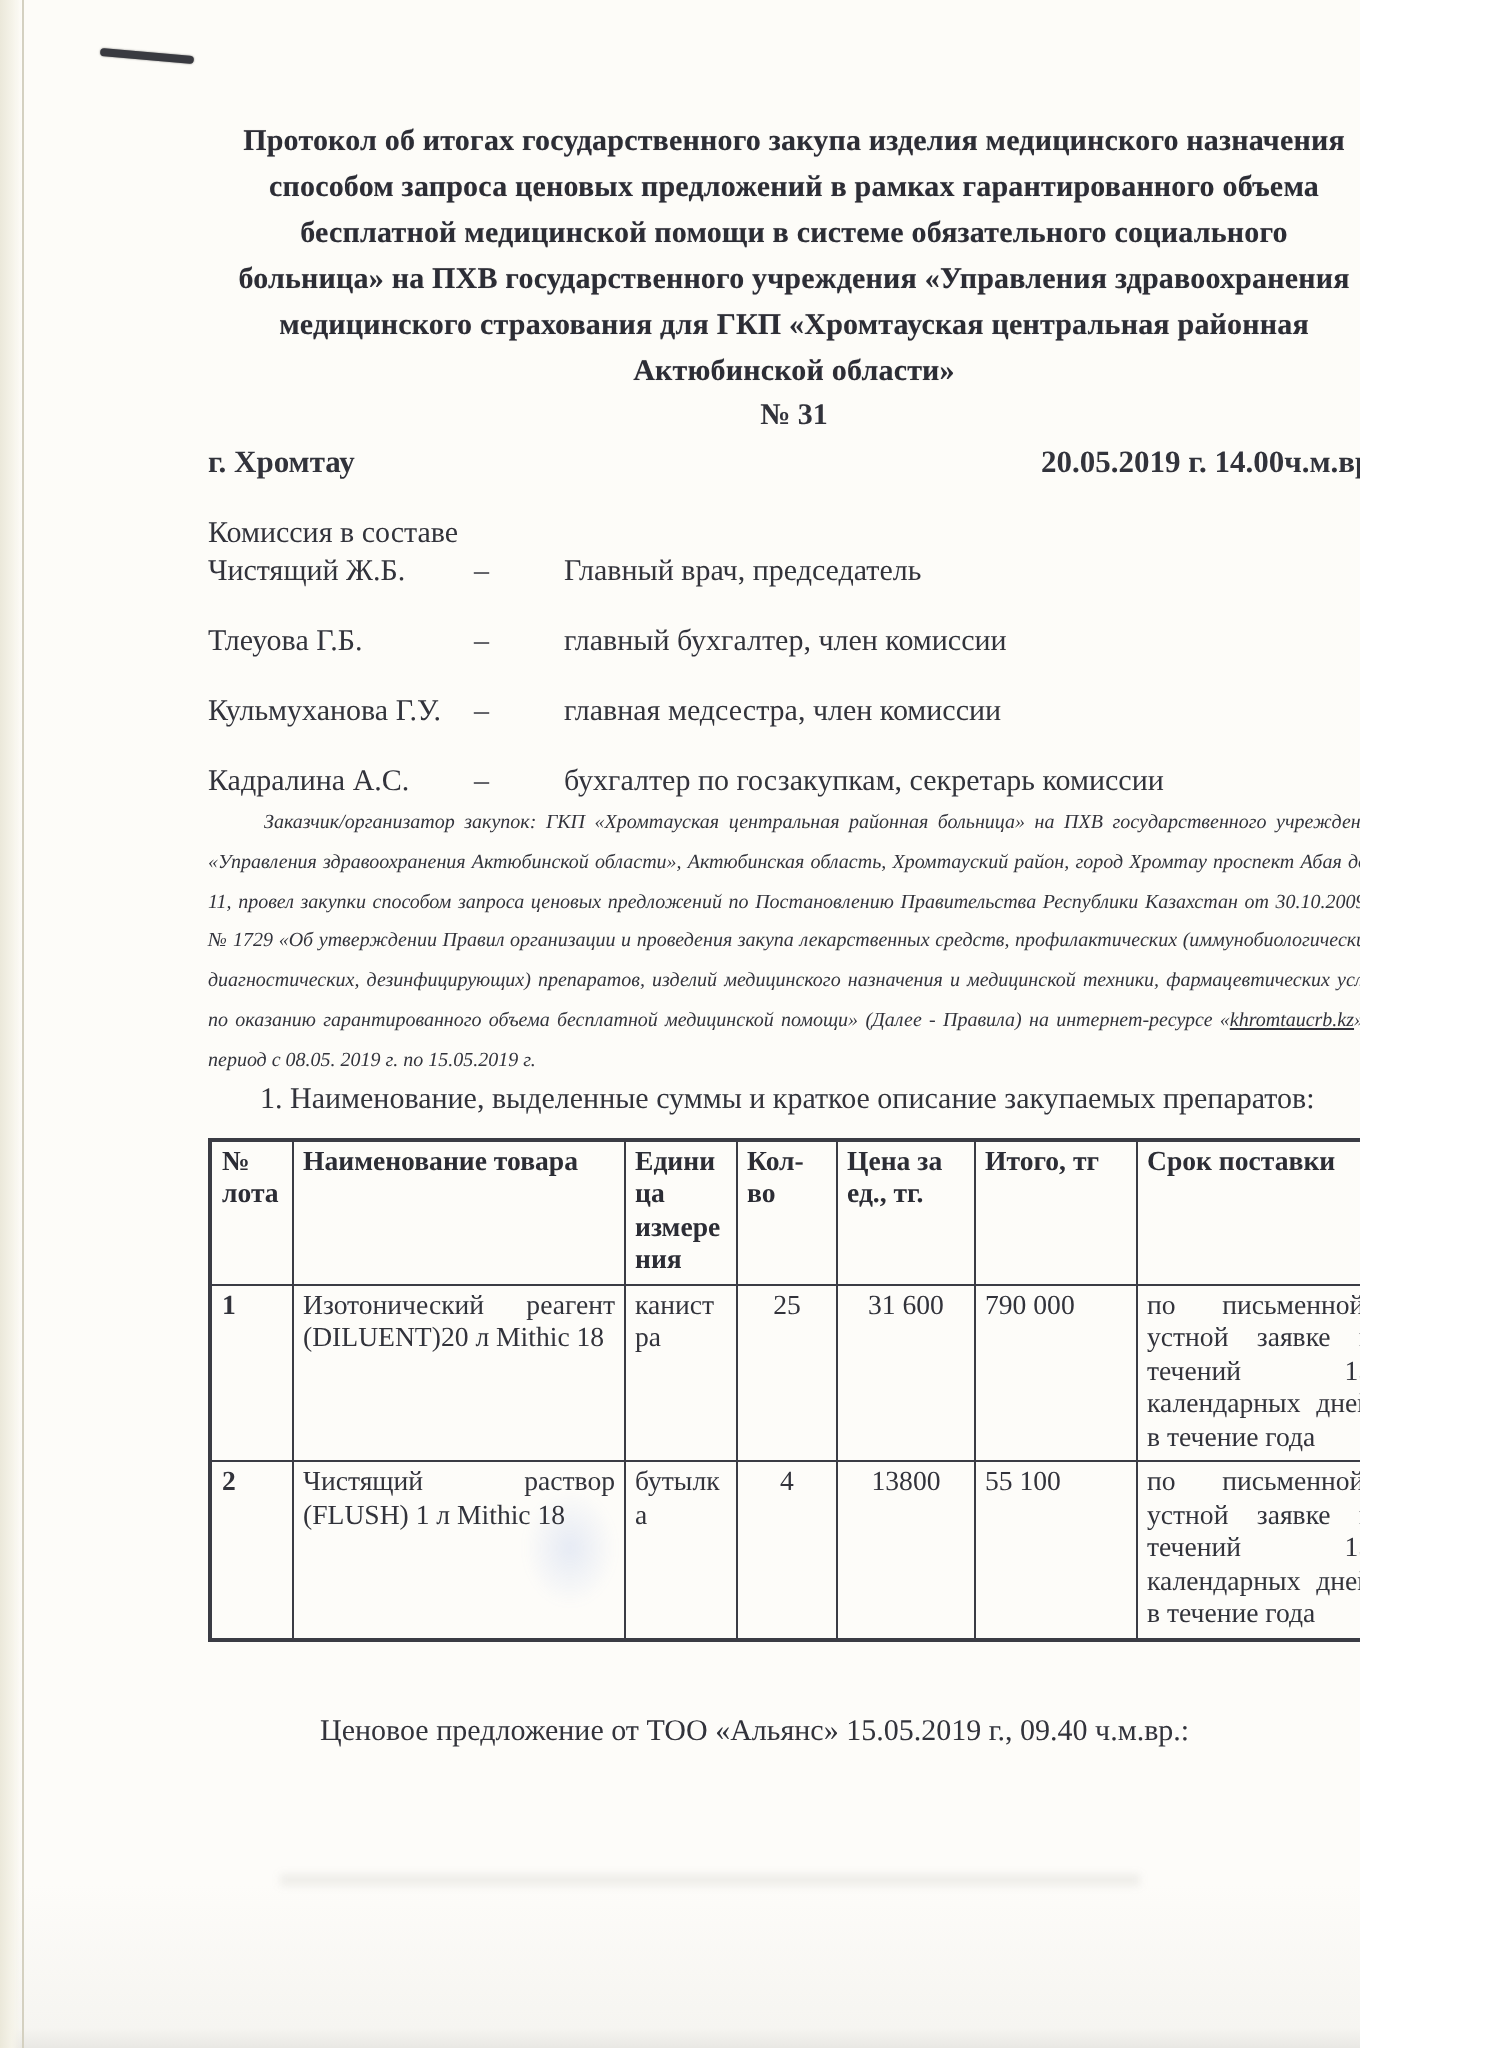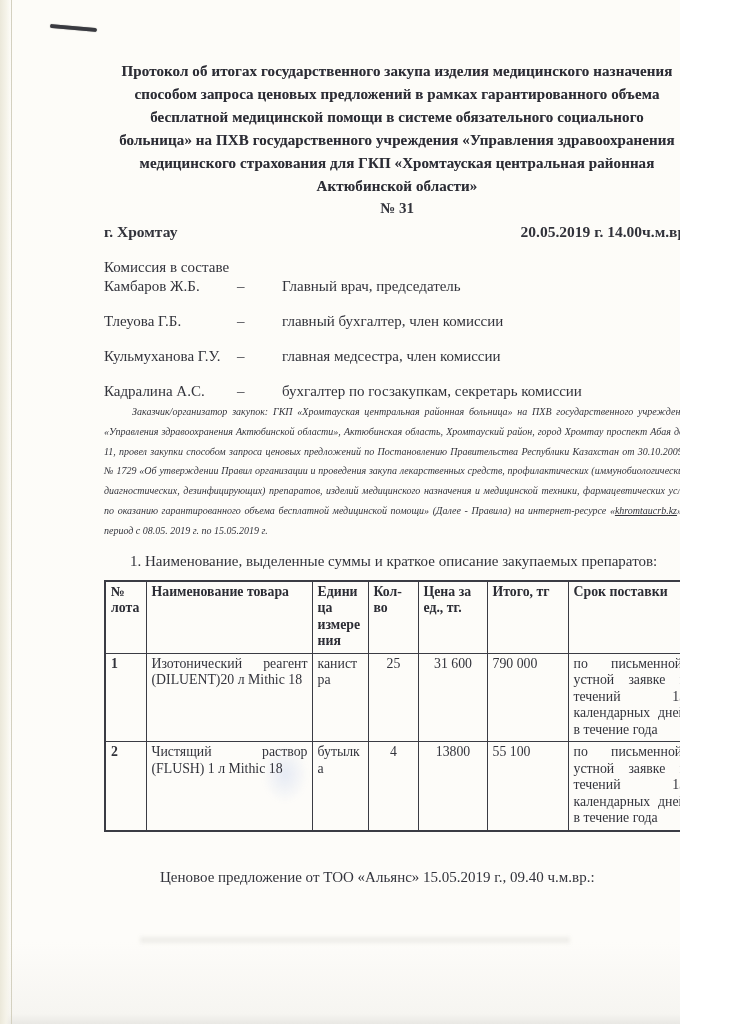--- a/index.html
+++ b/index.html
@@ -37,21 +37,21 @@
   .city-row{display:flex;justify-content:space-between;margin-top:4px;font-weight:bold;font-size:15.5px;line-height:19px;gap:14px;}
   .commission-heading{margin-top:17px;font-size:15px;line-height:19px;}
   .member{display:flex;font-size:15px;line-height:18px;}
   .member:first-of-type{margin-top:9px;}
   .member + .member{margin-top:17px;}
   .member .name{width:133px;flex:none;}
   .member .dash{width:45px;flex:none;}
   .member .role{flex:1;}
   .body-par{margin:2px 0 0 0;font-size:10px;line-height:19.8px;text-align:justify;text-indent:28px;font-style:italic;}
   .body-par .link{text-decoration:underline;}
-  .section-item{margin-top:11px;padding-left:26px;font-size:15px;line-height:19px;}
+  .section-item{padding-left:26px;font-size:15px;line-height:19px;}
   table.lots{
     margin-top:9px;width:586px;border-collapse:collapse;table-layout:fixed;
     font-size:13.8px;line-height:16.5px;color:#32333b;
   }
   table.lots th,table.lots td{
     border:1.4px solid #3b3c44;vertical-align:top;
     padding:2px 4px 3px 5px;overflow-wrap:break-word;word-break:break-word;
   }
   table.lots{border:2px solid #3b3c44;}
   table.lots th{font-weight:bold;text-align:left;color:#2c2d35;}
@@ -83,21 +83,21 @@
     <div class="proto-no">№ 31</div>
 
     <div class="city-row">
       <span>г. Хромтау</span>
       <span>20.05.2019 г.  14.00ч.м.вр.</span>
     </div>
 
     <div class="commission-heading">Комиссия в составе</div>
 
     <div class="member">
-      <span class="name">Камбаров Ж.Б.</span>
+      <span class="name">Чистящий Ж.Б.</span>
       <span class="dash">–</span>
       <span class="role">Главный  врач, председатель</span>
     </div>
     <div class="member">
       <span class="name">Тлеуова Г.Б.</span>
       <span class="dash">–</span>
       <span class="role">главный бухгалтер, член комиссии</span>
     </div>
     <div class="member">
       <span class="name">Кульмуханова Г.У.</span>

